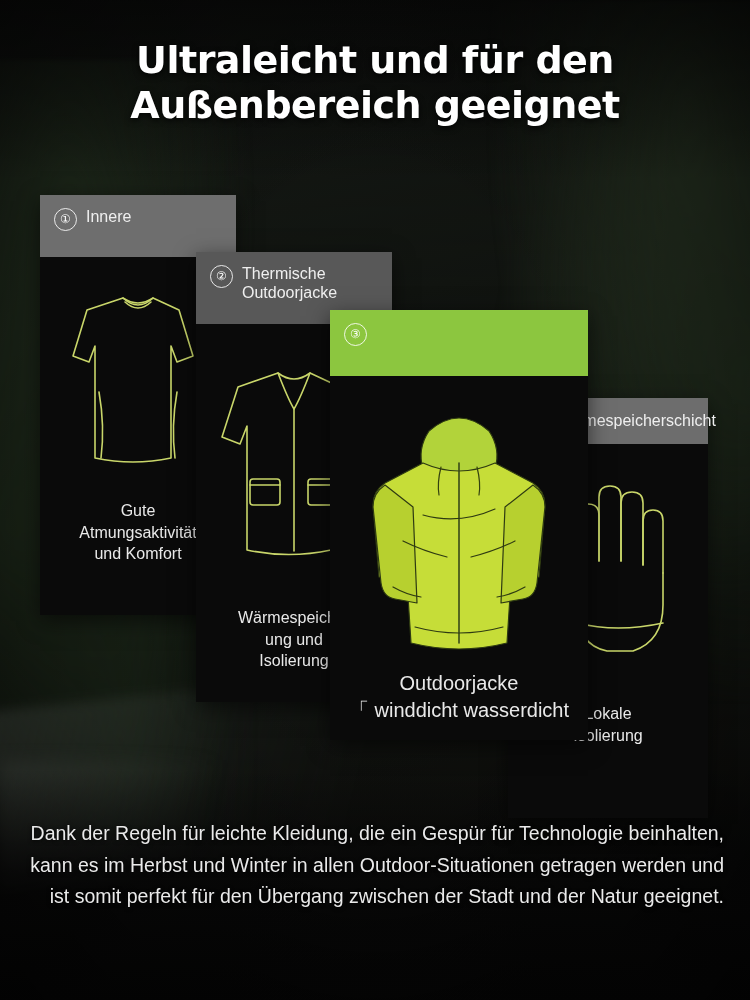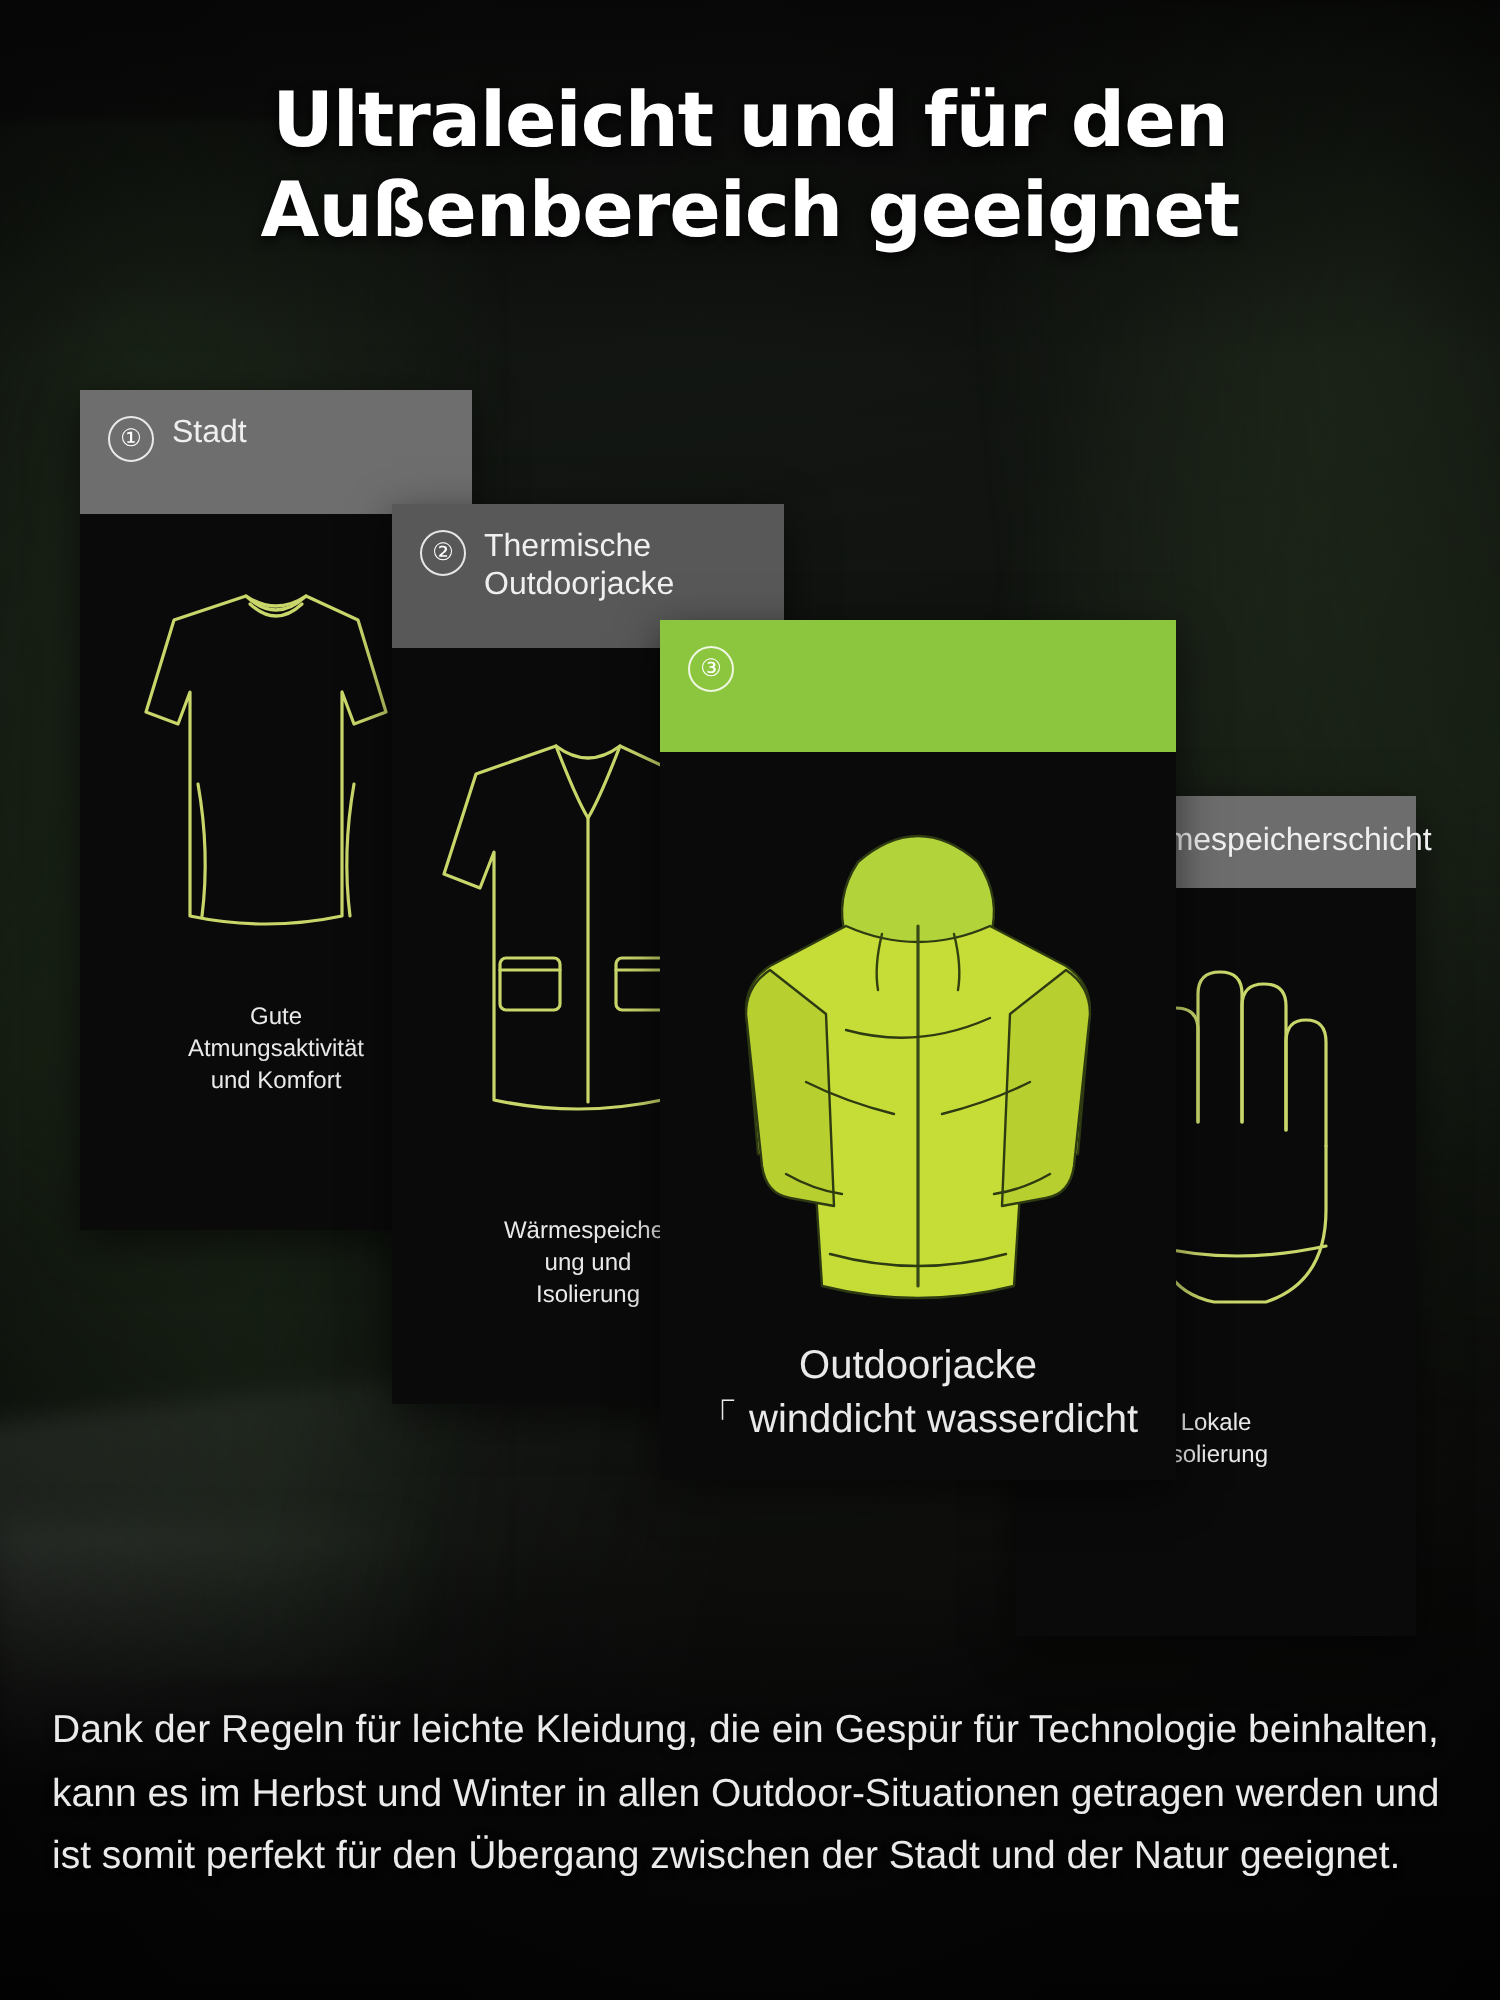--- a/index.html
+++ b/index.html
@@ -123,21 +123,21 @@
     margin-top: 1px;
   }
   .head-label {
     white-space: pre-line;
   }
   .card-caption {
     position: absolute;
     left: 0; right: 0;
     text-align: center;
     color: #e9e9e9;
-    font-size: 12px;
+    font-size: 16px;
     line-height: 1.35;
     white-space: pre-line;
     padding: 0 10px;
     box-sizing: border-box;
   }
 
   
   #card1 { left: 40px; top: 195px; width: 196px; height: 420px; }
   #card1 .card-head { width: 196px; height: 62px; background: #6e6e6e; }
   #card1 .card-caption { top: 305px; }
@@ -163,26 +163,25 @@
     display: flex;
     align-items: center;
     justify-content: center;
   }
 
   
   .footer-text {
     position: absolute;
     left: 26px; right: 26px;
     top: 818px;
-    text-align: left;
+    text-align: right;
     color: #eaeaea;
     font-size: 19.5px;
     line-height: 1.62;
     text-shadow: 0 1px 4px rgba(0,0,0,0.9);
-    margin-top: 32px;
   }
 </style>
 </head>
 <body>
 
 <div class="page">
 
   <div class="bg"></div>
   <div class="bg-forest-left"></div>
   <div class="bg-forest-right"></div>
@@ -191,21 +190,21 @@
   <div class="bg-top-fade"></div>
   <div class="bg-bottom-fade"></div>
   <div class="bg-vignette"></div>
 
   <div class="headline">Ultraleicht und für den
 Außenbereich geeignet</div>
 
   <div class="card" id="card1">
     <div class="card-head">
       <span class="badge">①</span>
-      <span class="head-label">Stadt</span>
+      <span class="head-label">Innere</span>
     </div>
     <div class="art" style="top:80px;height:215px;">
       <svg width="150" height="205" viewBox="0 0 150 205" fill="none" stroke="#c9d66a" stroke-width="1.6" stroke-linejoin="round" stroke-linecap="round">
         <path d="M60 18 q15 10 30 0 l26 12 14 46 -16 6 -6 -16 v112 q-38 8 -76 0 V66 l-6 16 -16 -6 14 -46 Z"></path>
         <path d="M60 18 q15 14 30 0"></path>
         <path d="M62 22 q13 12 26 0"></path>
         <path d="M36 112 q6 34 2 66"></path>
         <path d="M114 112 q-6 34 -2 66"></path>
       </svg>
     </div>

